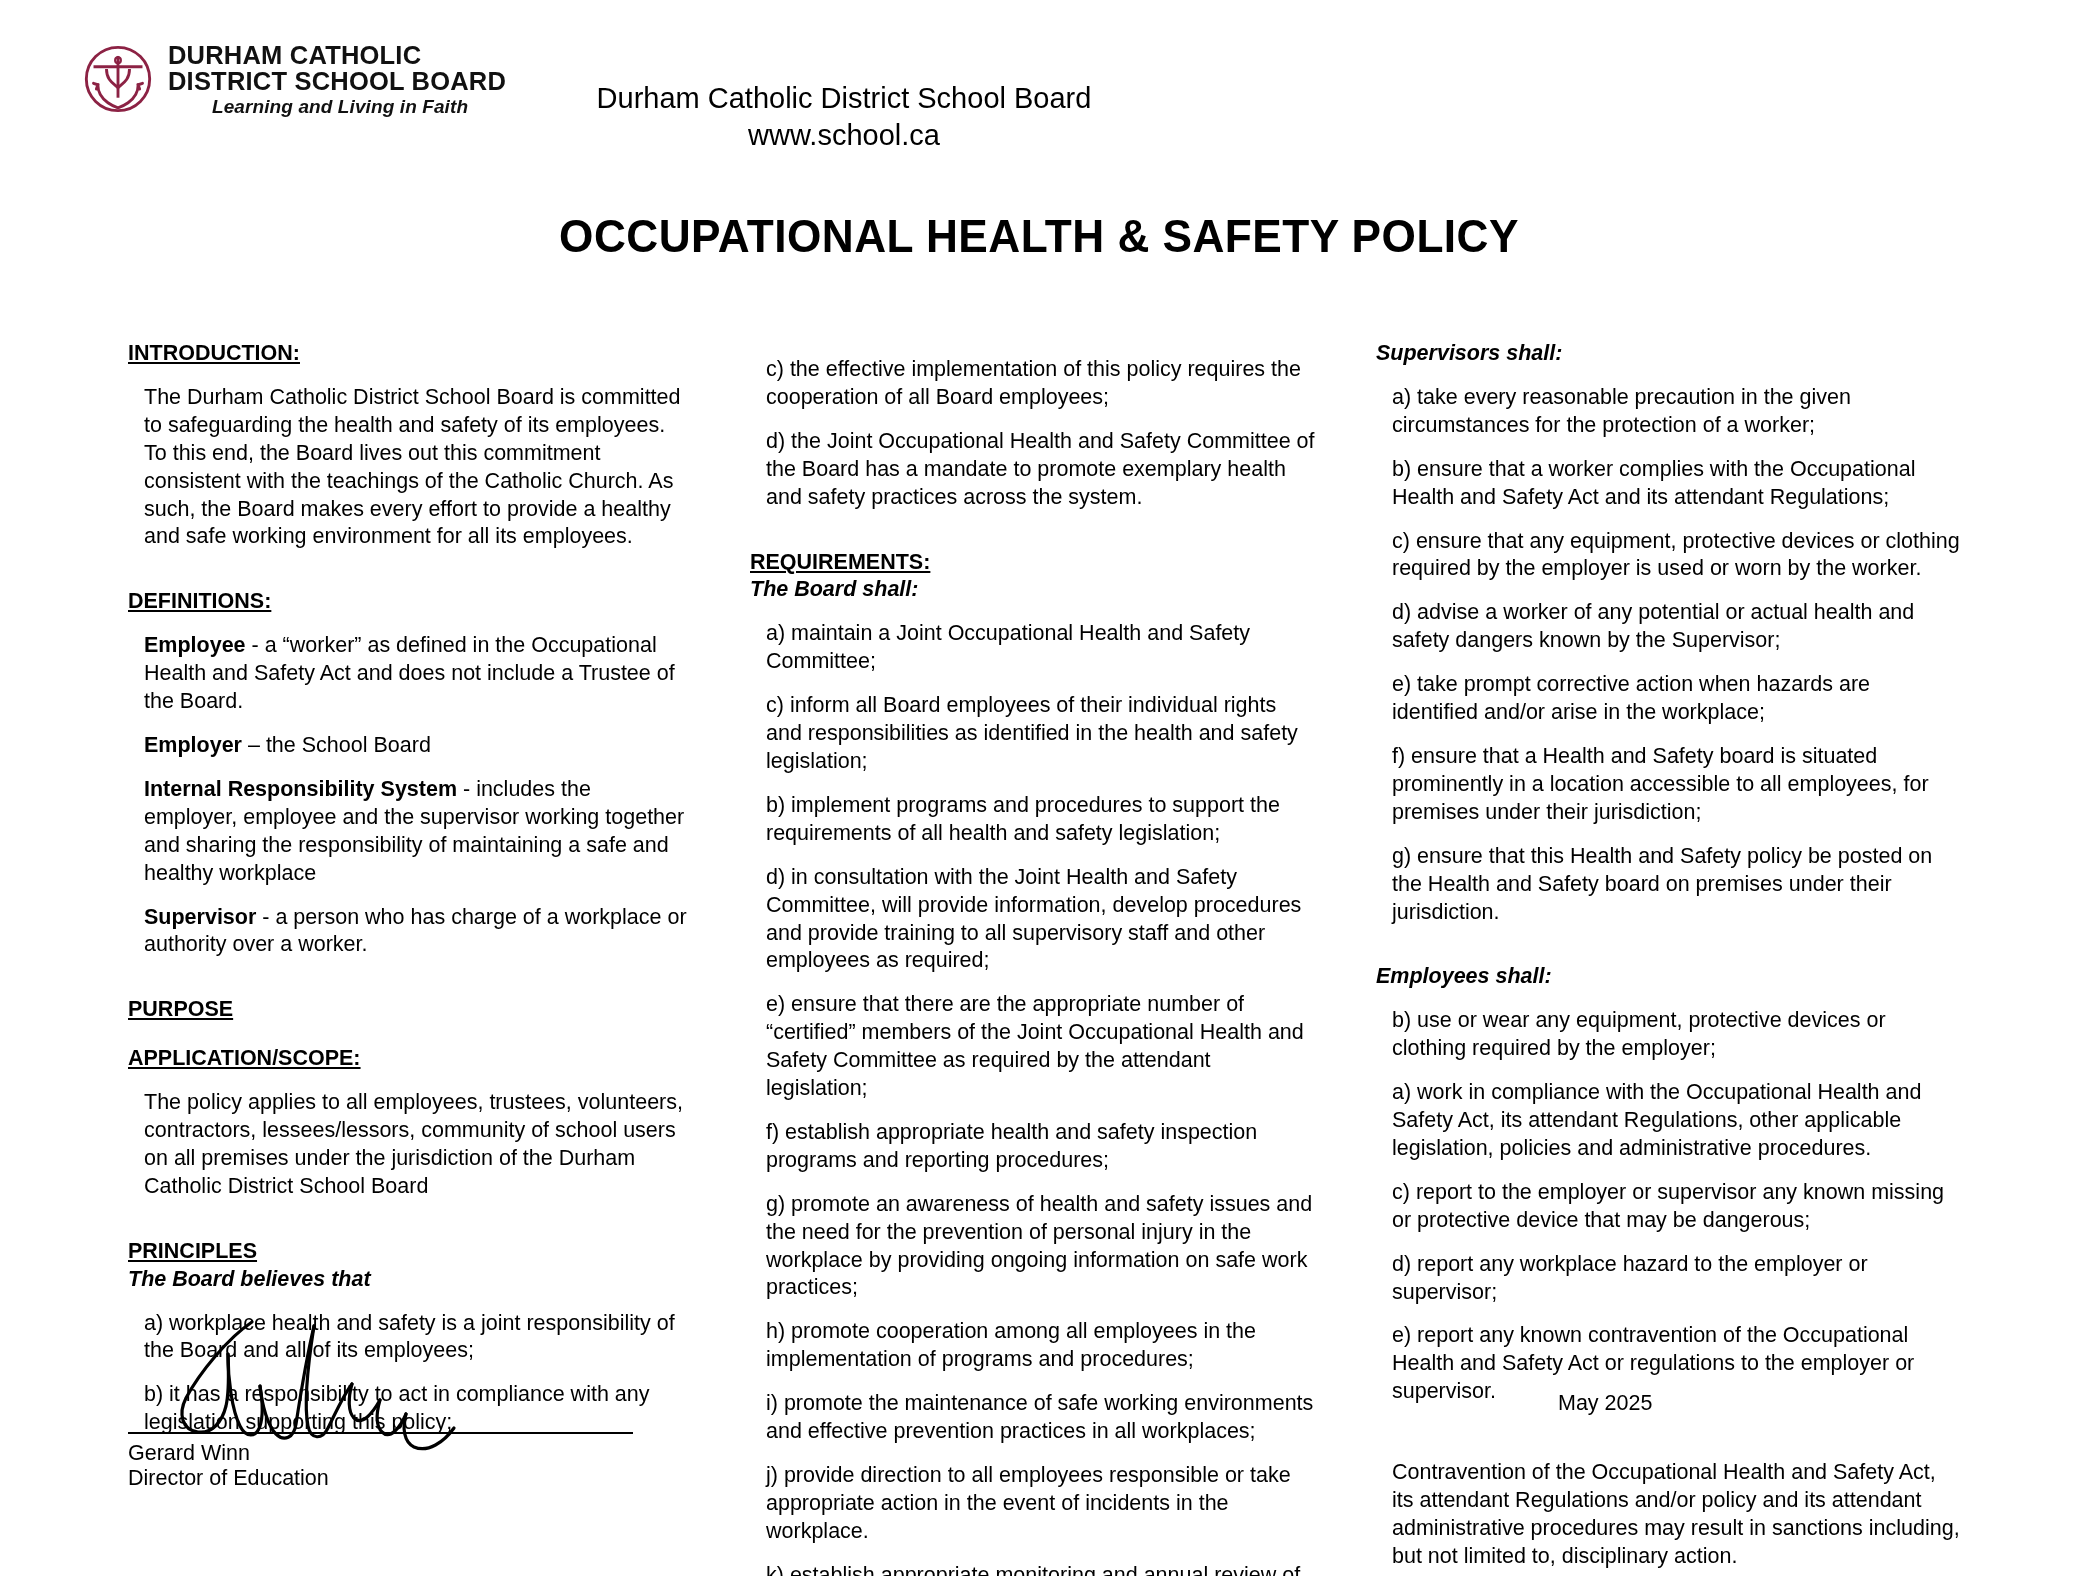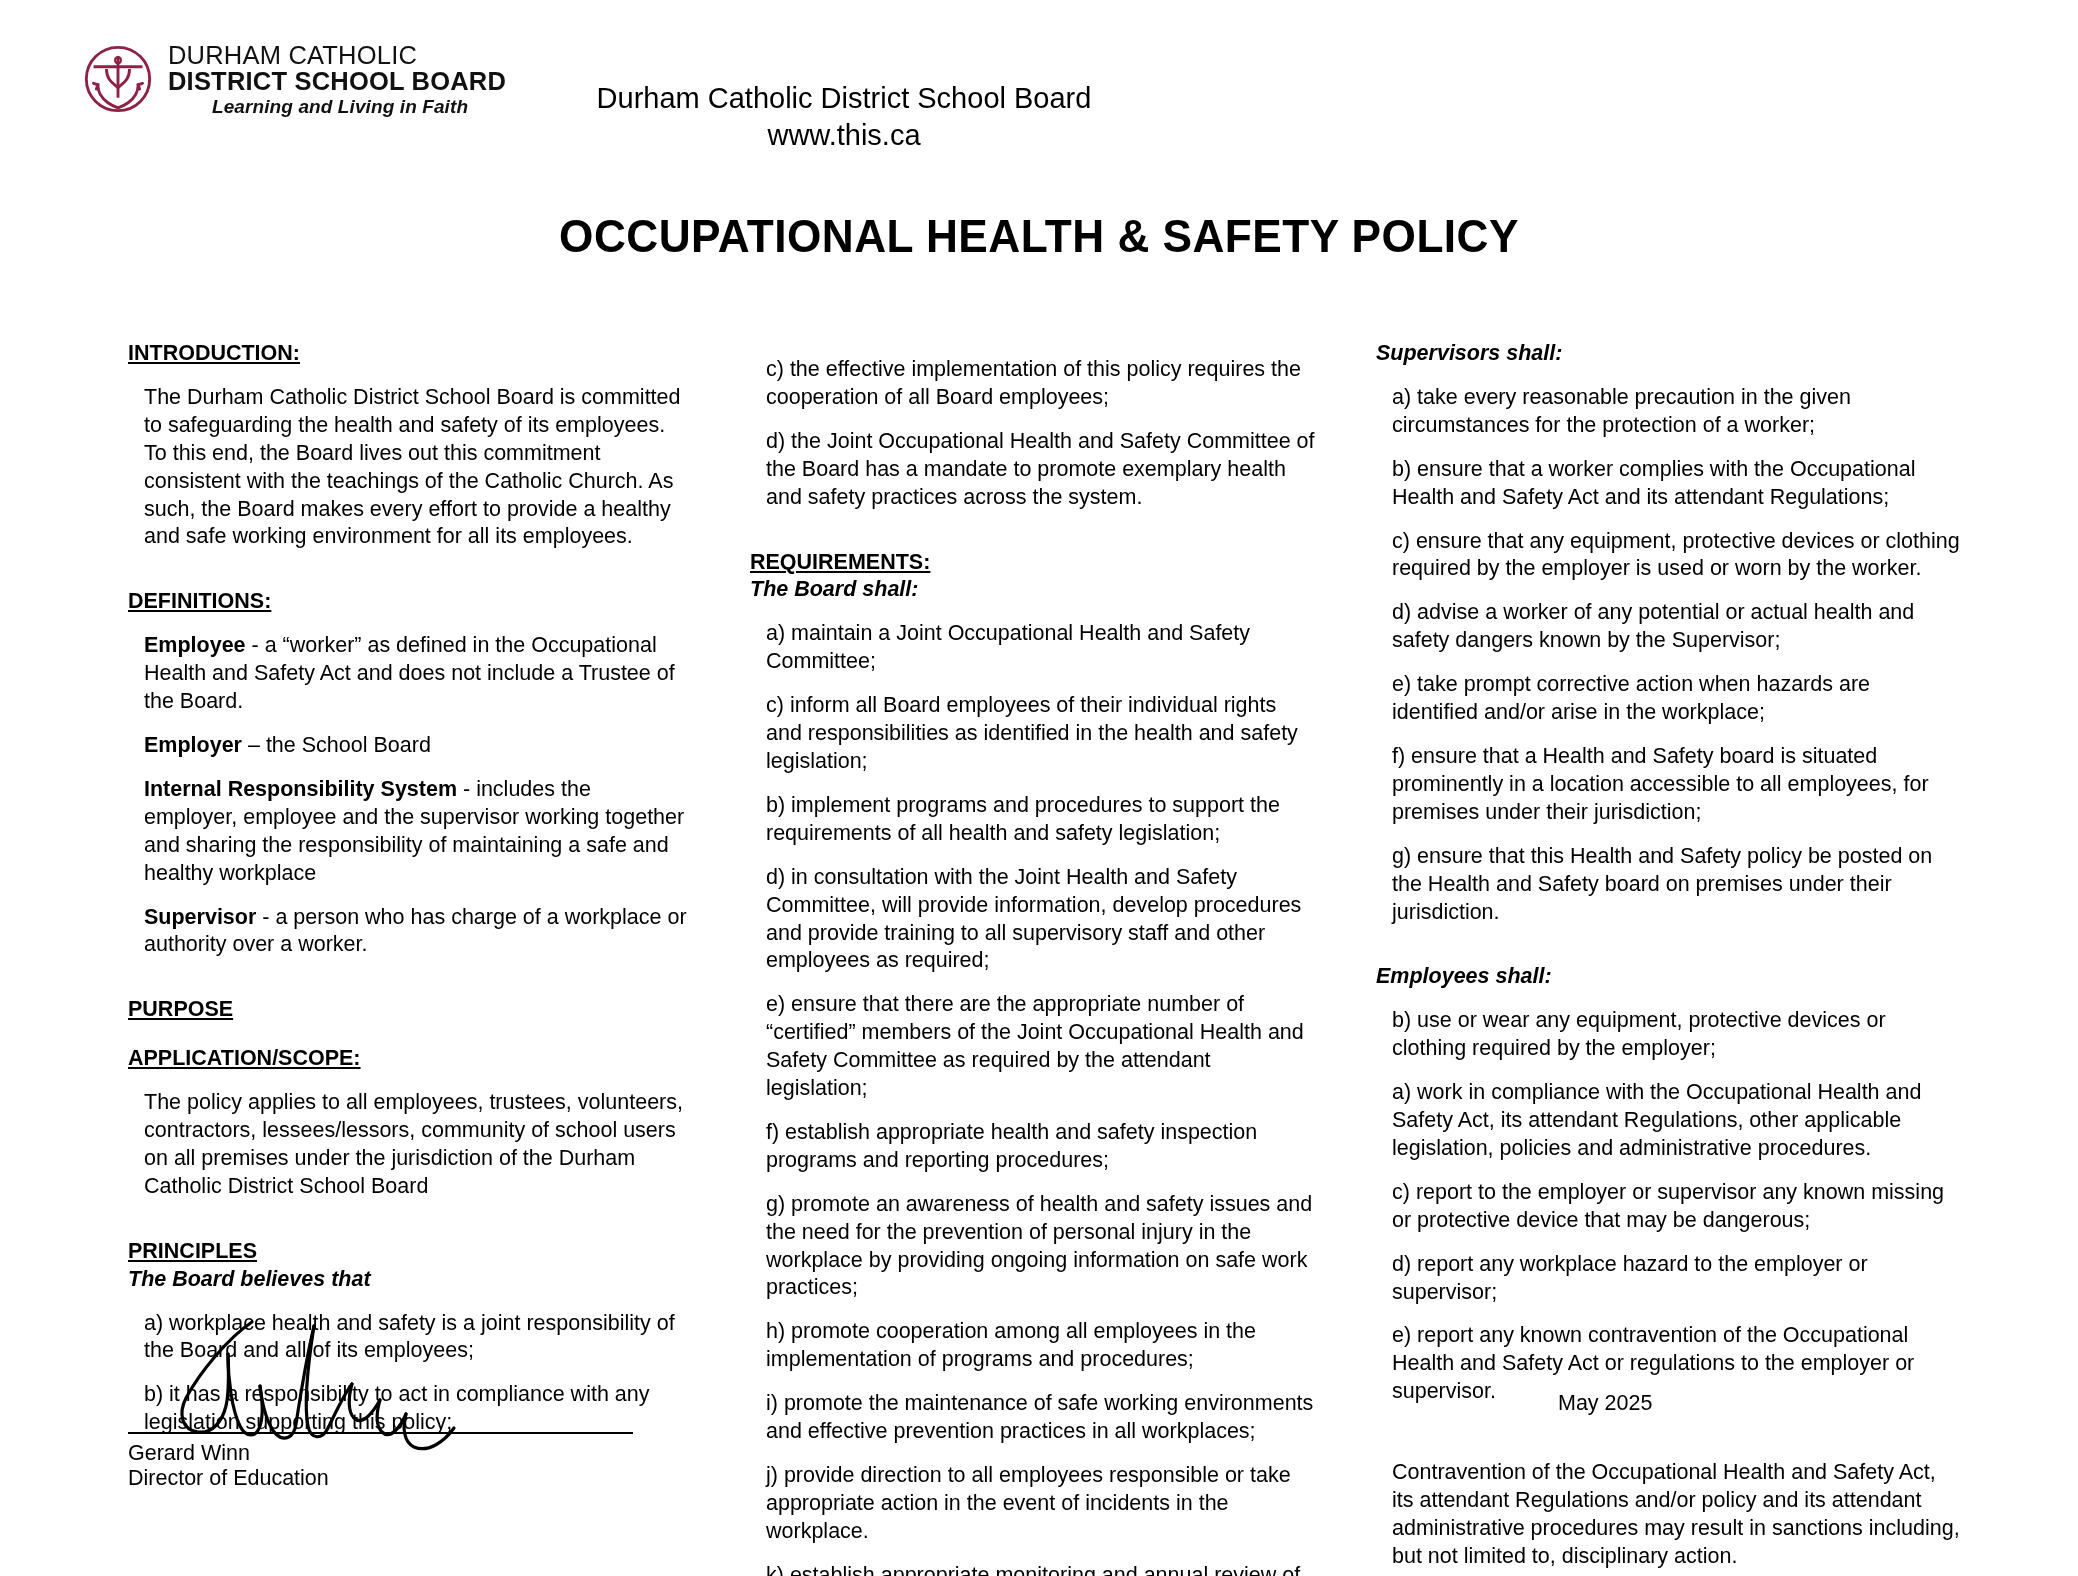--- a/index.html
+++ b/index.html
@@ -34,21 +34,21 @@
     height: 72px;
     flex: 0 0 auto;
   }
   .logo-text {
     display: flex;
     flex-direction: column;
     line-height: 1.03;
   }
   .logo-line1 {
     font-size: 25.5px;
-    font-weight: normal;
+    font-weight: bold;
     letter-spacing: 0.2px;
     color: #111111;
   }
   .logo-line2 {
     font-size: 25.5px;
     font-weight: bold;
     letter-spacing: 0.2px;
     color: #111111;
   }
   .logo-tagline {
@@ -198,21 +198,21 @@
     <span class="logo-text">
       <span class="logo-line1">DURHAM CATHOLIC</span>
       <span class="logo-line2">DISTRICT SCHOOL BOARD</span>
       <span class="logo-tagline">Learning and Living in Faith</span>
     </span>
   </div>
 
   <div class="board-header">
     <div class="board-header-inner">
       <div class="board-name">Durham Catholic District School Board</div>
-      <div class="board-url">www.this.ca</div>
+      <div class="board-url">www.school.ca</div>
     </div>
   </div>
 </div>
 
 <div class="doc-title">OCCUPATIONAL HEALTH &amp; SAFETY POLICY</div>
 
 <div class="columns">
 
   <div class="col col-1">
 

